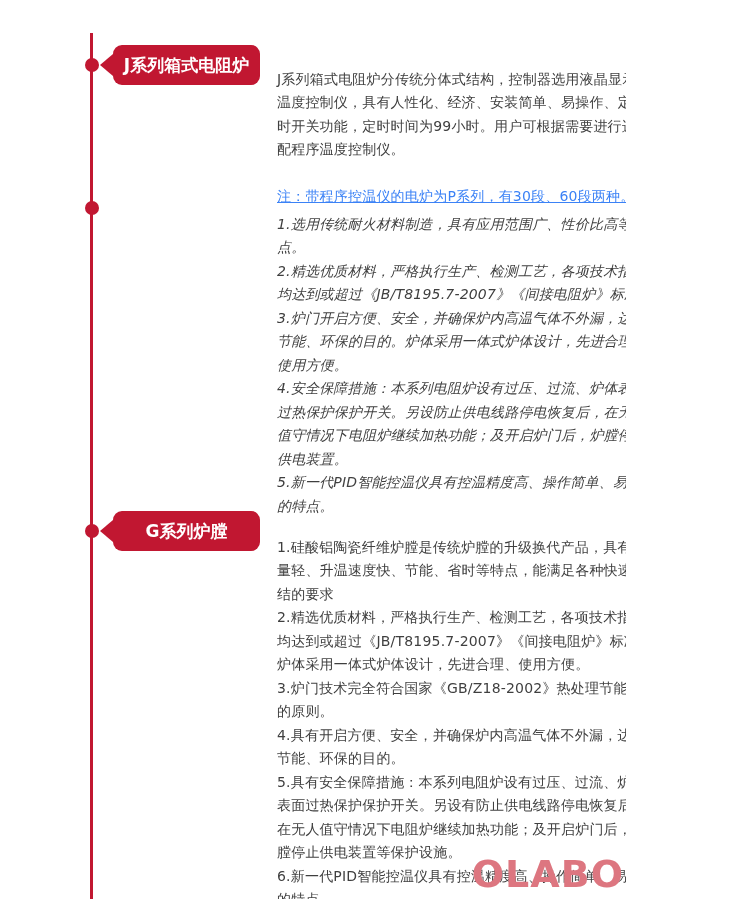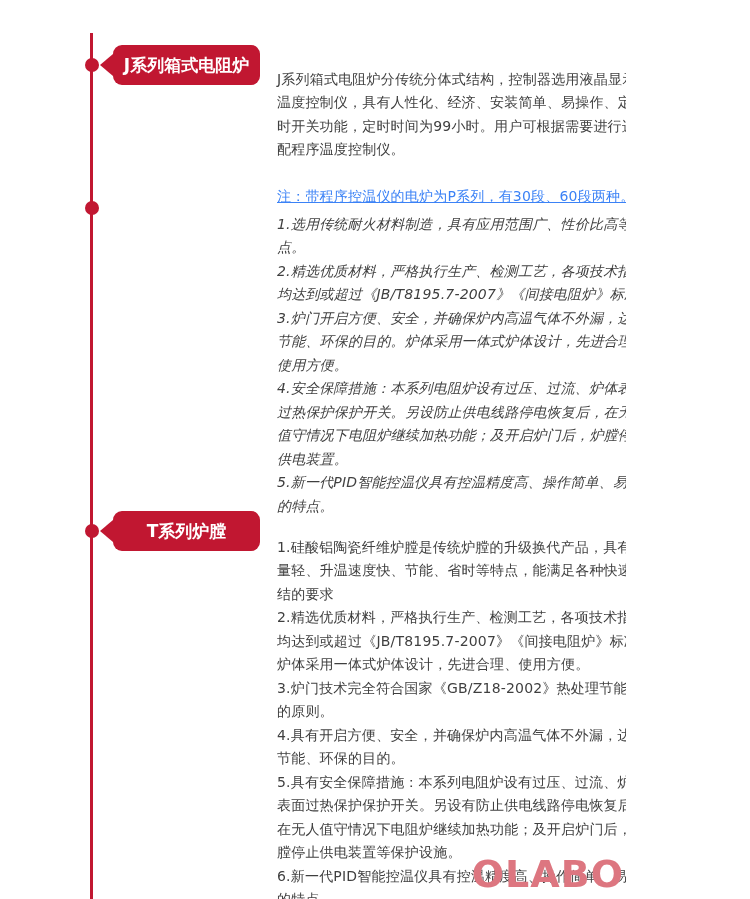--- a/index.html
+++ b/index.html
@@ -133,21 +133,21 @@
 4.安全保障措施：本系列电阻炉设有过压、过流、炉体表面
 过热保护保护开关。另设防止供电线路停电恢复后，在无人
 值守情况下电阻炉继续加热功能；及开启炉门后，炉膛停止
 供电装置。
 5.新一代PID智能控温仪具有控温精度高、操作简单、易学
 的特点。</div>
   </div>
 
   <div class="ribbon ribbon-2">
     <span class="arrow"></span>
-    <span>T系列炉膛</span>
+    <span>G系列炉膛</span>
   </div>
   <div class="textblock text-2">
     <div>1.硅酸铝陶瓷纤维炉膛是传统炉膛的升级换代产品，具有重
 量轻、升温速度快、节能、省时等特点，能满足各种快速烧
 结的要求
 2.精选优质材料，严格执行生产、检测工艺，各项技术指标
 均达到或超过《JB/T8195.7-2007》《间接电阻炉》标准。
 炉体采用一体式炉体设计，先进合理、使用方便。
 3.炉门技术完全符合国家《GB/Z18-2002》热处理节能技术
 的原则。

